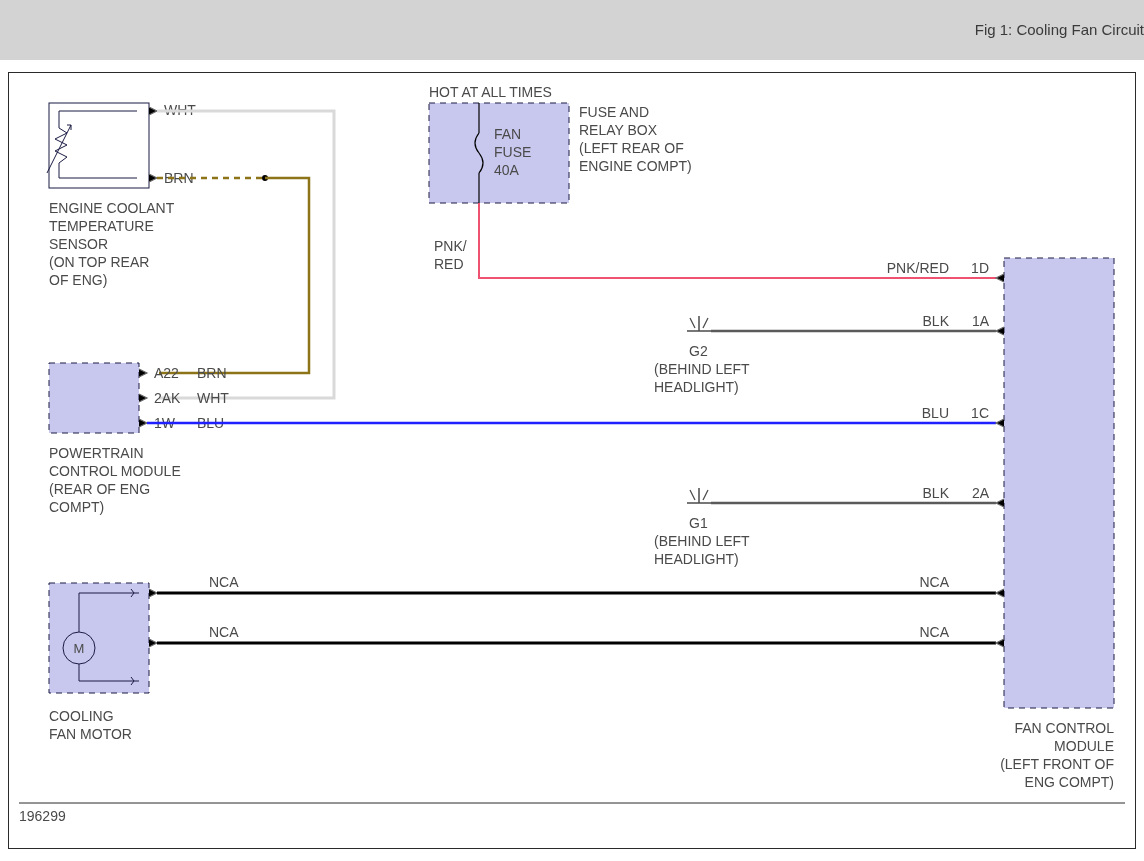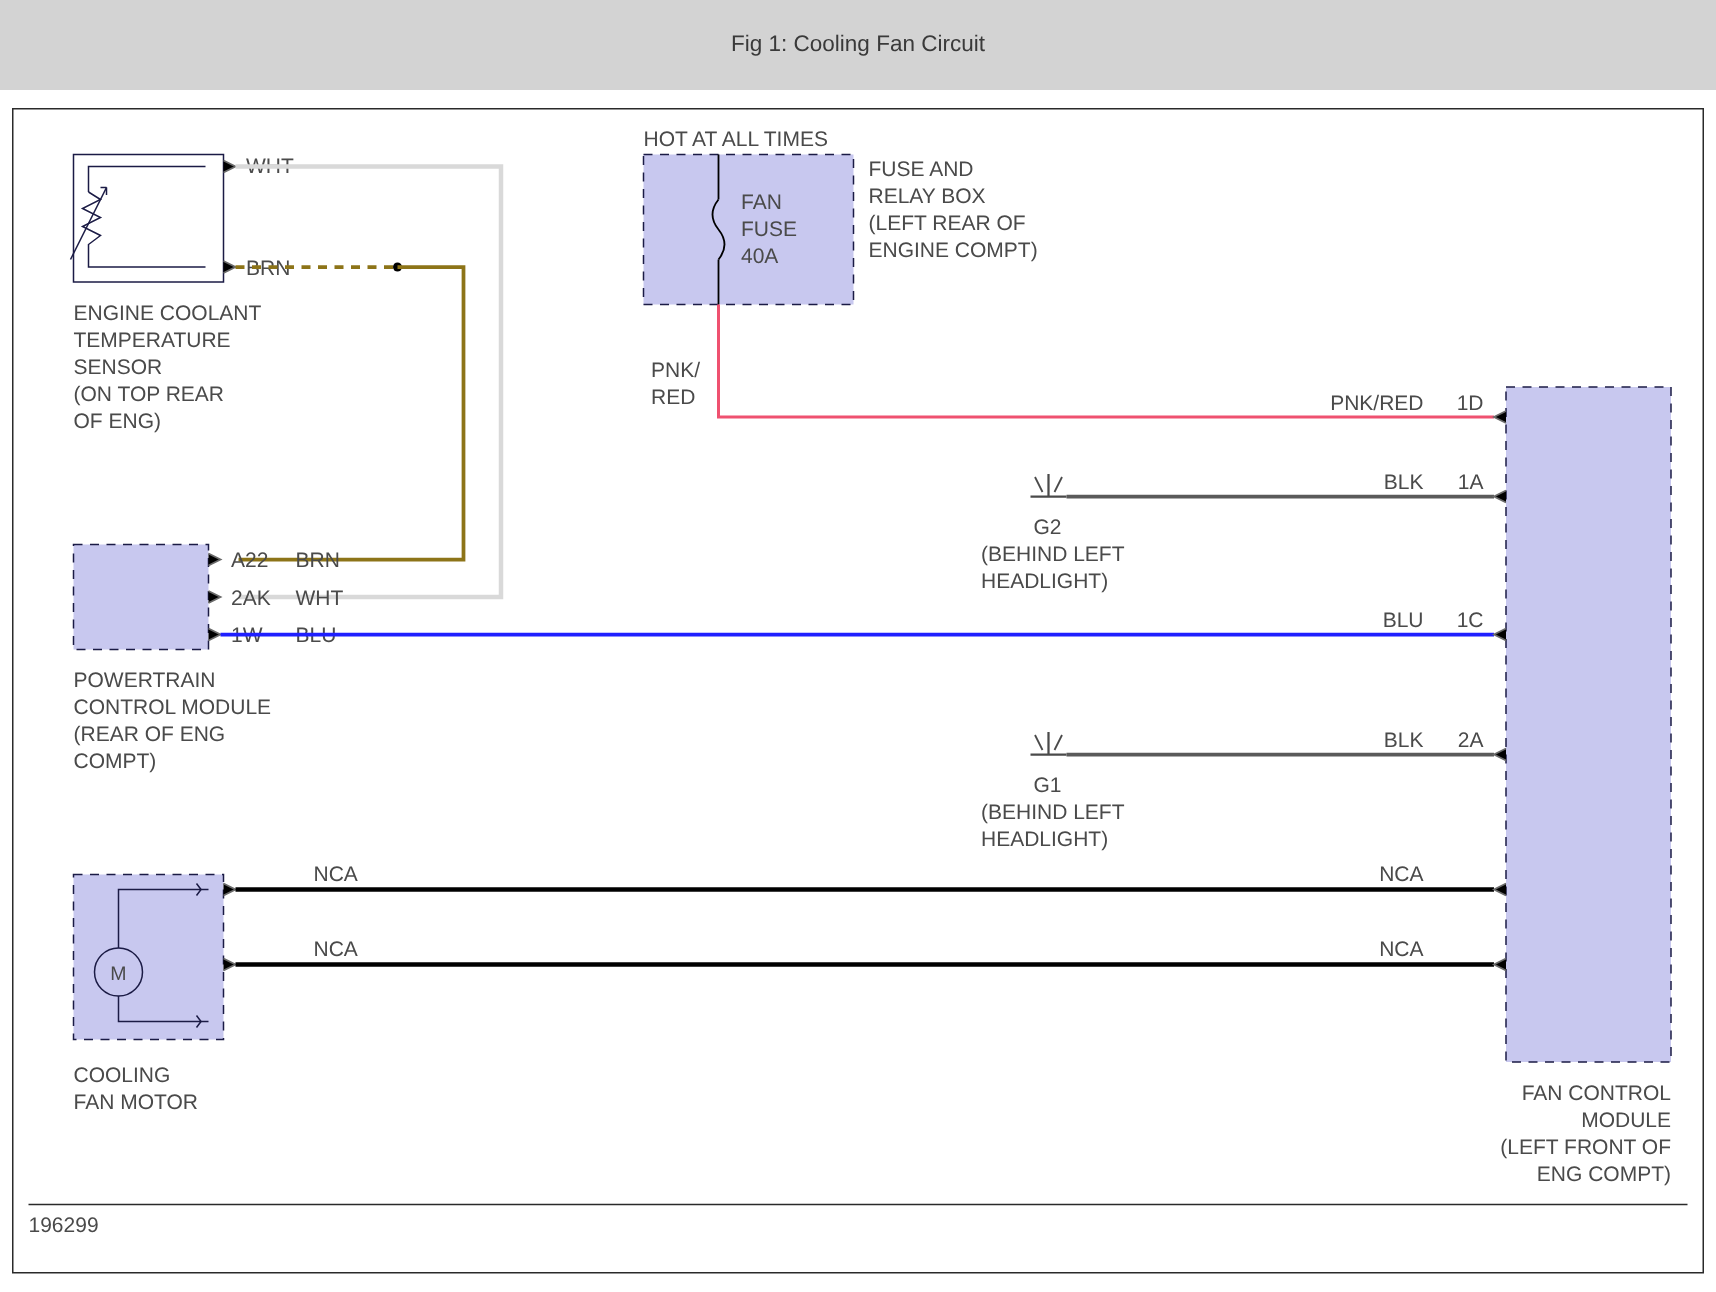--- a/index.html
+++ b/index.html
@@ -7,21 +7,21 @@
     padding: 0;
     background: #ffffff;
     font-family: Arial, Helvetica, sans-serif;
     font-size: 14px;
     color: #4a4a4a;
   }
   .title-bar {
     background: #d3d3d3;
     height: 60px;
     line-height: 60px;
-    text-align: center;
+    text-align: right;
     font-size: 15px;
     color: #3a3a3a;
   }
   .canvas-frame {
     border: 1px solid #2a2a2a;
     margin: 12px 8px 8px 8px;
     position: relative;
     height: 775px;
   }
   svg { display: block; }

